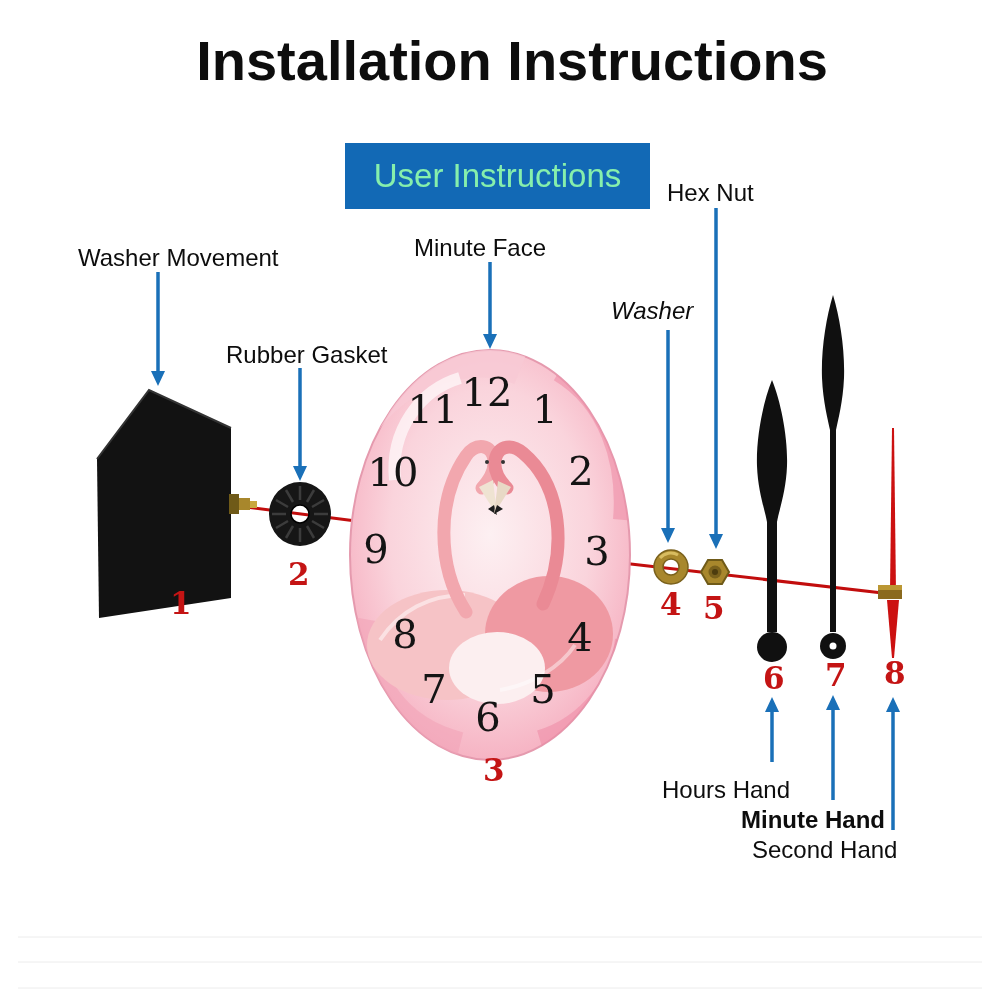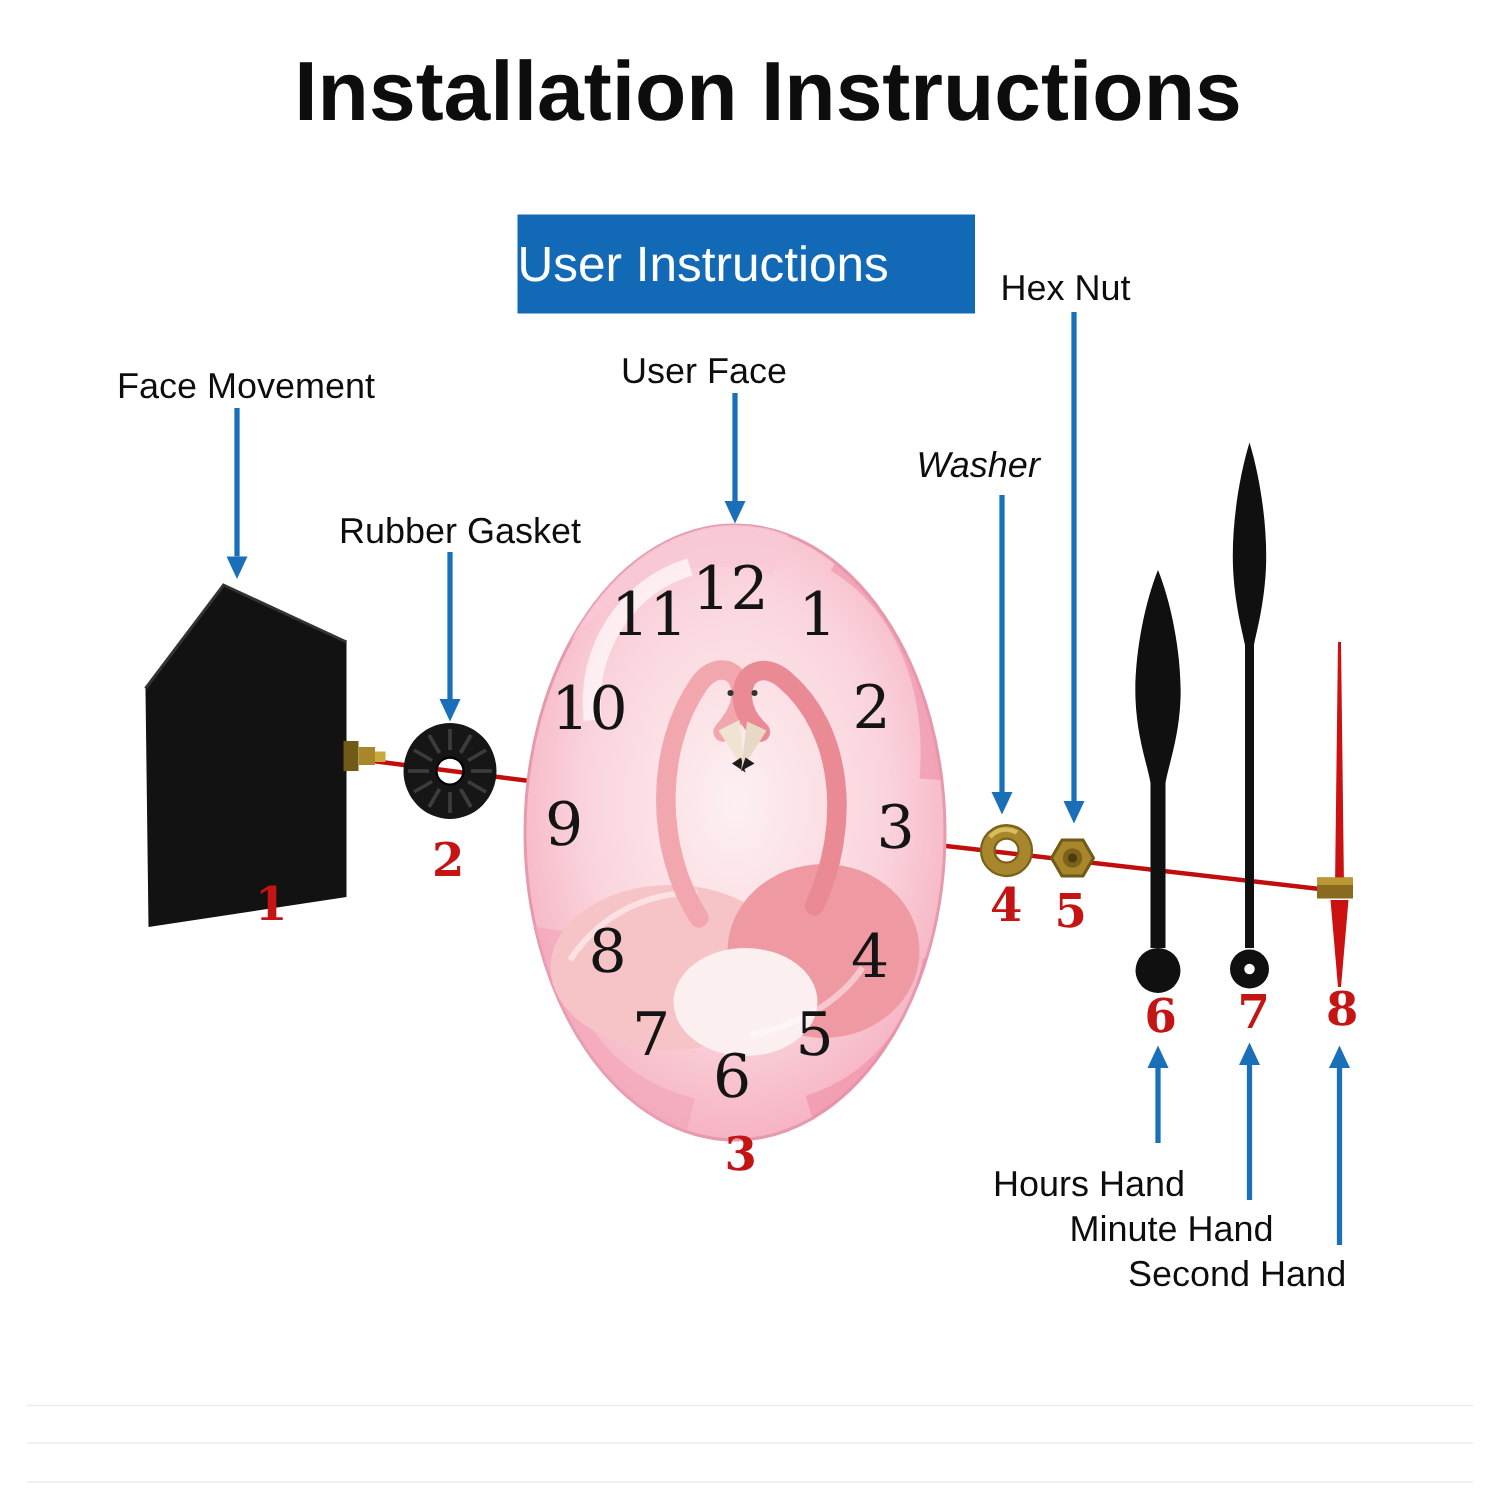--- a/index.html
+++ b/index.html
@@ -1,30 +1,30 @@
 <!DOCTYPE html>
 <html><head>
 <meta charset="utf-8">
 <style>
   html,body{margin:0;padding:0;background:#fff;}
   .page{position:relative;width:1000px;height:1000px;background:#ffffff;
         font-family:"Liberation Sans", sans-serif;overflow:hidden;}
   .title{position:absolute;top:28px;left:0;width:100%;text-align:center;
          font-size:56px;font-weight:bold;color:#0d0d0d;margin:0;letter-spacing:0;padding-left:12px;}
   .banner{position:absolute;left:345px;top:143px;width:305px;height:66px;
-          background:#1269b5;color:#ffffff;display:flex;align-items:center;
-          justify-content:flex-start;font-size:33px;}
+          background:#1269b5;color:#86efac;display:flex;align-items:center;
+          justify-content:center;font-size:33px;}
   .lbl{position:absolute;font-size:24px;color:#0d0d0d;white-space:nowrap;}
   .lbl-clock-movement{left:78px;top:244px;}
   .lbl-clock-face{left:414px;top:234px;}
   .lbl-rubber-gasket{left:226px;top:341px;}
   .lbl-washer{left:611px;top:297px;font-style:italic;}
   .lbl-hex-nut{left:667px;top:179px;}
   .lbl-hours-hand{left:662px;top:776px;}
-  .lbl-minute-hand{left:713px;top:806px;}
+  .lbl-minute-hand{left:741px;top:806px;font-weight:bold;}
   .lbl-second-hand{left:752px;top:836px;}
   .num{position:absolute;font-family:"DejaVu Serif", serif;font-size:31px;
        font-weight:600;color:#c41414;}
   .num-1{left:170px;top:585px;}
   .num-2{left:288px;top:556px;}
   .num-3{left:483px;top:752px;}
   .num-4{left:660px;top:586px;}
   .num-5{left:703px;top:590px;}
   .num-6{left:763px;top:660px;}
   .num-7{left:825px;top:657px;}
@@ -198,22 +198,22 @@
       <polygon class="arrow-head" points="886,712 900,712 893,697"></polygon>
     </g>
   </svg>
 
   <h1 class="title">Installation Instructions</h1>
 
   <div class="banner">
     <span>User Instructions</span>
   </div>
 
-  <div class="lbl lbl-clock-movement">Face Movement</div>
-  <div class="lbl lbl-clock-face">User Face</div>
+  <div class="lbl lbl-clock-movement">Washer Movement</div>
+  <div class="lbl lbl-clock-face">Minute Face</div>
   <div class="lbl lbl-rubber-gasket">Rubber Gasket</div>
   <div class="lbl lbl-washer">Washer</div>
   <div class="lbl lbl-hex-nut">Hex Nut</div>
   <div class="lbl lbl-hours-hand">Hours Hand</div>
   <div class="lbl lbl-minute-hand">Minute Hand</div>
   <div class="lbl lbl-second-hand">Second Hand</div>
 
   <div class="num num-1">1</div>
   <div class="num num-2">2</div>
   <div class="num num-3">3</div>

